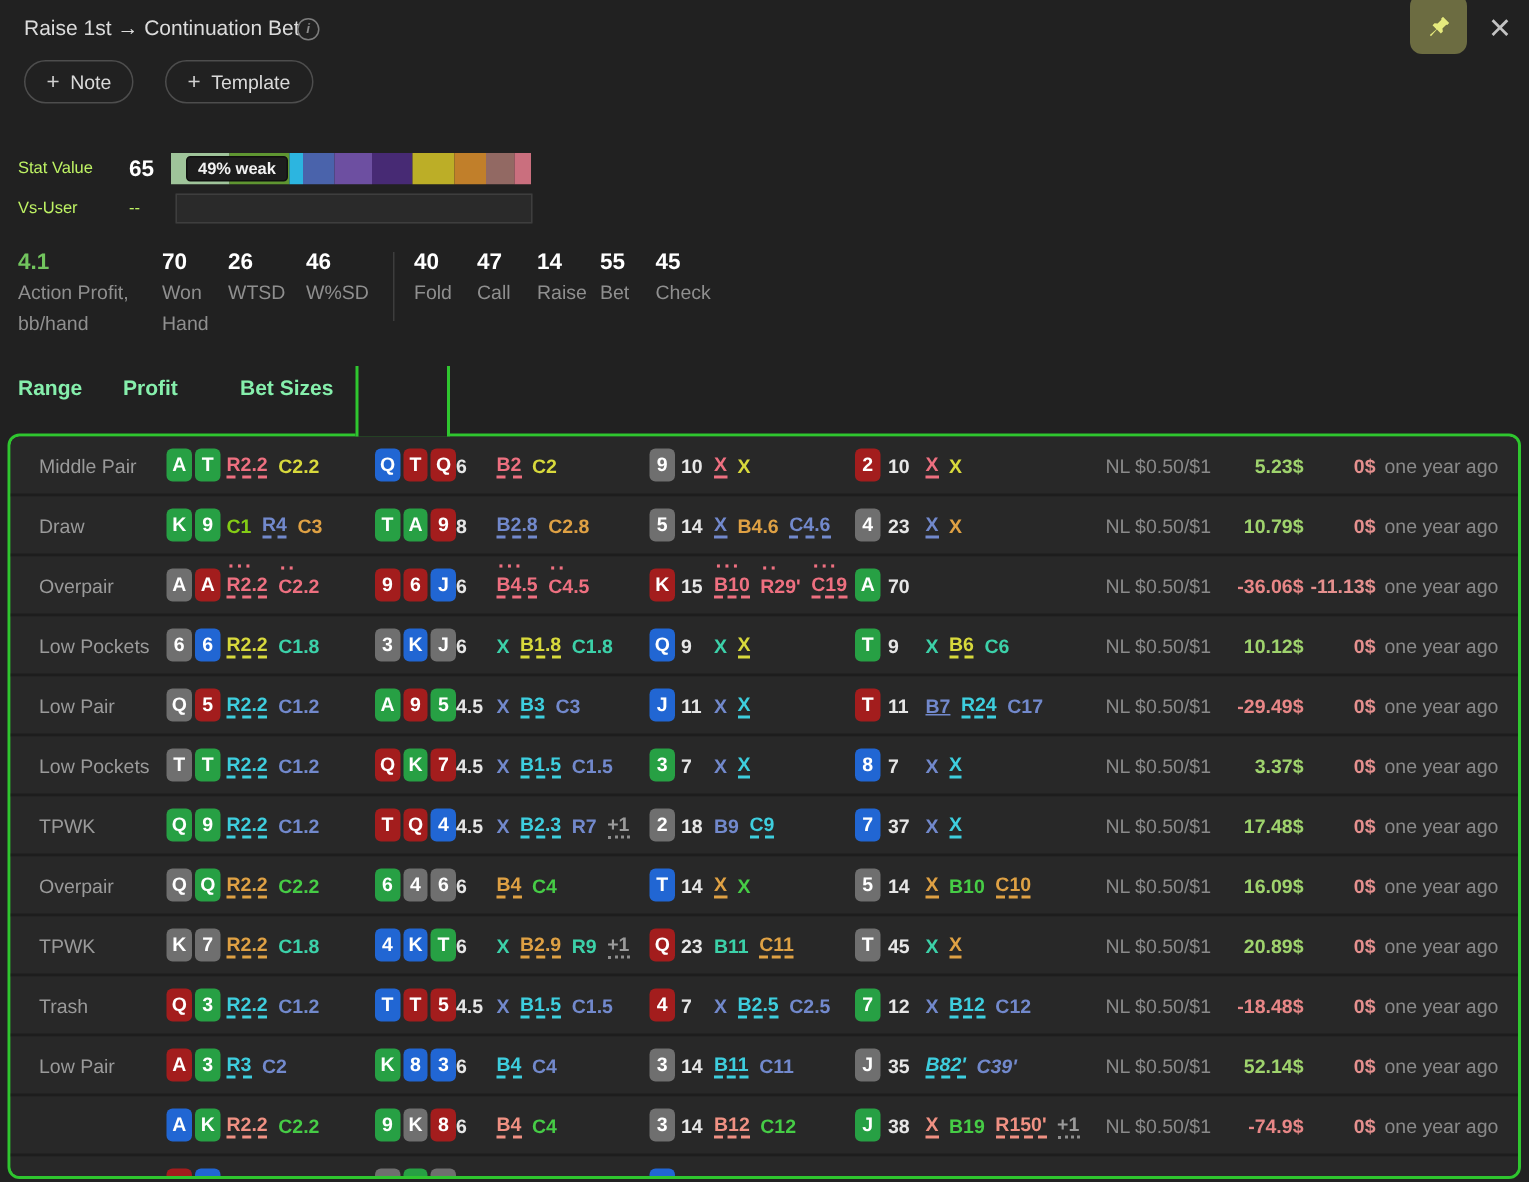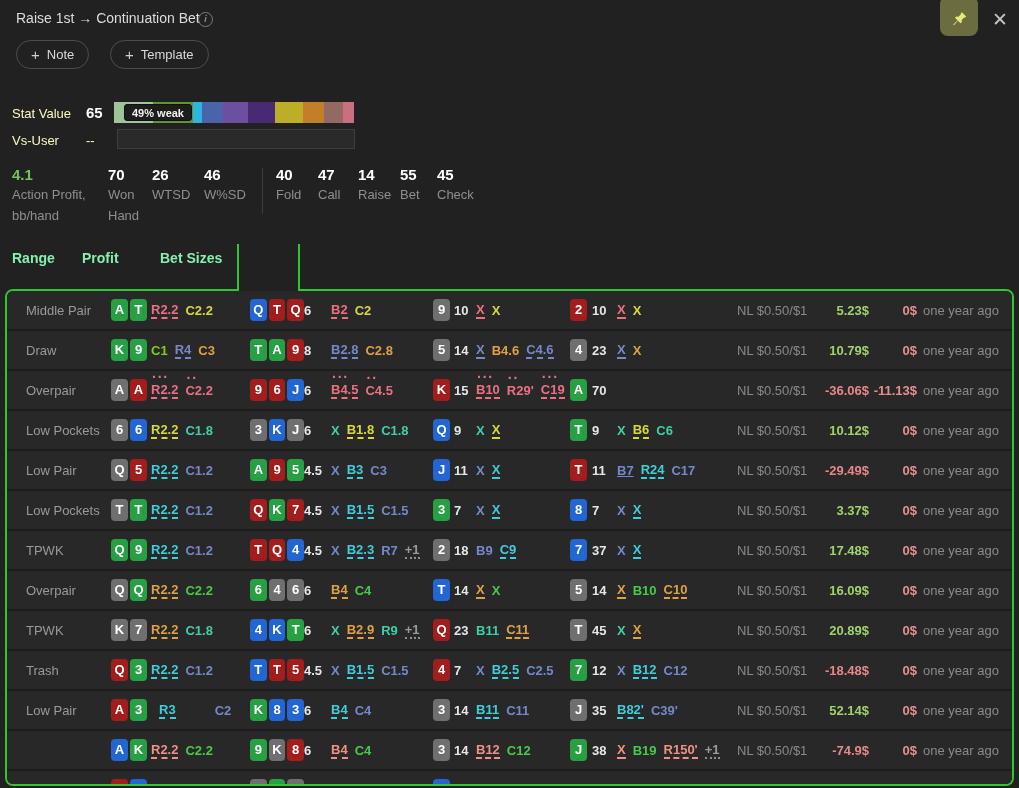--- a/index.html
+++ b/index.html
@@ -6,21 +6,21 @@
   body{width:1019px;height:788px;background:#212121;font-family:"Liberation Sans",sans-serif;position:relative;overflow:hidden;color:#e8e8e8}
   .abs{position:absolute}
   
   .title{left:16px;top:10px;font-size:14px;font-weight:400;color:#dcdcdc}
   .info-ic{left:198px;top:12px;width:13px;height:13px;border:1px solid #7d7d7d;border-radius:50%;color:#8d8d8d;font-size:9px;line-height:13px;text-align:center;font-style:italic;font-weight:700}
   .pin-btn{left:940px;top:-4px;width:38px;height:40px;background:#6c6c41;border-radius:8px;display:flex;align-items:flex-end;justify-content:center;padding-bottom:4px;box-sizing:border-box;cursor:pointer}
   .close-btn{left:988px;top:8px;width:24px;height:24px;color:#c3c3c3;font-size:19px;line-height:24px;text-align:center;cursor:pointer}
   .pill{top:40px;height:29px;border:1px solid #4d4d4d;border-radius:15px;background:transparent;color:#dadada;font-size:13px;display:flex;align-items:center;padding:0 14px;gap:7px;cursor:pointer;box-sizing:border-box}
   .pill .plus{font-size:15px;color:#cfcfcf;font-weight:400}
   
-  .lbl{color:#fef9c3;font-size:13px}
+  .lbl{color:#bef264;font-size:11px}
   .val{color:#fff;font-size:15px;font-weight:700}
   .statbar{left:114px;top:102px;width:240px;height:21px;display:flex;overflow:hidden}
   .statbar .seg{height:100%}
   .badge{left:124px;top:104px;height:17px;background:#1d1d1d;border:1px solid #101010;border-radius:3px;color:#f2f2f2;font-size:11px;font-weight:700;line-height:16px;padding:0 7px;box-sizing:border-box}
   .vsinput{left:117px;top:129px;width:238px;height:20px;background:#2a2a2a;border:1px solid #3e3e3e;color:#ddd;font-size:12px;box-sizing:border-box;padding:0 6px;outline:none}
   
   .stat-item{top:166px}
   .stat-item .v{font-size:15px;font-weight:700;color:#fff}
   .stat-item .l{font-size:13px;color:#8f8f8f;line-height:18px;margin-top:3px;white-space:nowrap}
   .stat-div{left:262px;top:168px;width:1px;height:46px;background:#3d3d3d}
@@ -563,21 +563,21 @@
       <div class="col profit" style="left: 800px; width: 62px; color: rgb(232, 135, 135);">-18.48$</div>
       <div class="col profit2" style="left: 862px; width: 48px; color: rgb(229, 144, 142);">0$</div>
       <div class="col ago" style="left: 916px; width: 90px;">one year ago</div>
     </div>
     <div class="row">
       <div class="col label" style="left: 19px; width: 85px;">Low Pair</div>
       <div class="col" style="left: 104px; width: 40px;">
         <span class="card" style="background: rgb(163, 29, 29);">A</span>
         <span class="card" style="background: rgb(39, 160, 68);">3</span>
       </div>
-      <div class="col" style="left: 152px; width: 100px; gap: 32px;">
+      <div class="col" style="left: 144px; width: 100px;">
         <span class="act u" style="color: rgb(62, 206, 222);">R3</span>
         <span class="act" style="color: rgb(114, 137, 204);">C2</span>
       </div>
       <div class="col" style="left: 243px; width: 56px;">
         <span class="card" style="background: rgb(39, 160, 68);">K</span>
         <span class="card" style="background: rgb(33, 102, 211);">8</span>
         <span class="card" style="background: rgb(33, 102, 211);">3</span>
       </div>
       <div class="col pot" style="left: 297px; width: 26px;">6</div>
       <div class="col" style="left: 324px; width: 102px;">
@@ -589,21 +589,21 @@
       </div>
       <div class="col pot" style="left: 447px; width: 18px;">14</div>
       <div class="col" style="left: 469px; width: 94px;">
         <span class="act u" style="color: rgb(62, 206, 222);">B11</span>
         <span class="act" style="color: rgb(114, 137, 204);">C11</span>
       </div>
       <div class="col" style="left: 563px; width: 19px;">
         <span class="card" style="background: rgb(111, 111, 111);">J</span>
       </div>
       <div class="col pot" style="left: 585px; width: 22px;">35</div>
-      <div class="col" style="left: 610px; width: 120px;">
+      <div class="col" style="left: 610px; width: 120px; font-style: italic;">
         <span class="act u" style="color: rgb(62, 206, 222);">B82'</span>
         <span class="act" style="color: rgb(114, 137, 204);">C39'</span>
       </div>
       <div class="col stakes" style="left: 730px; width: 70px;">NL $0.50/$1</div>
       <div class="col profit" style="left: 800px; width: 62px; color: rgb(159, 211, 109);">52.14$</div>
       <div class="col profit2" style="left: 862px; width: 48px; color: rgb(229, 144, 142);">0$</div>
       <div class="col ago" style="left: 916px; width: 90px;">one year ago</div>
     </div>
     <div class="row">
       <div class="col" style="left: 104px; width: 40px;">

